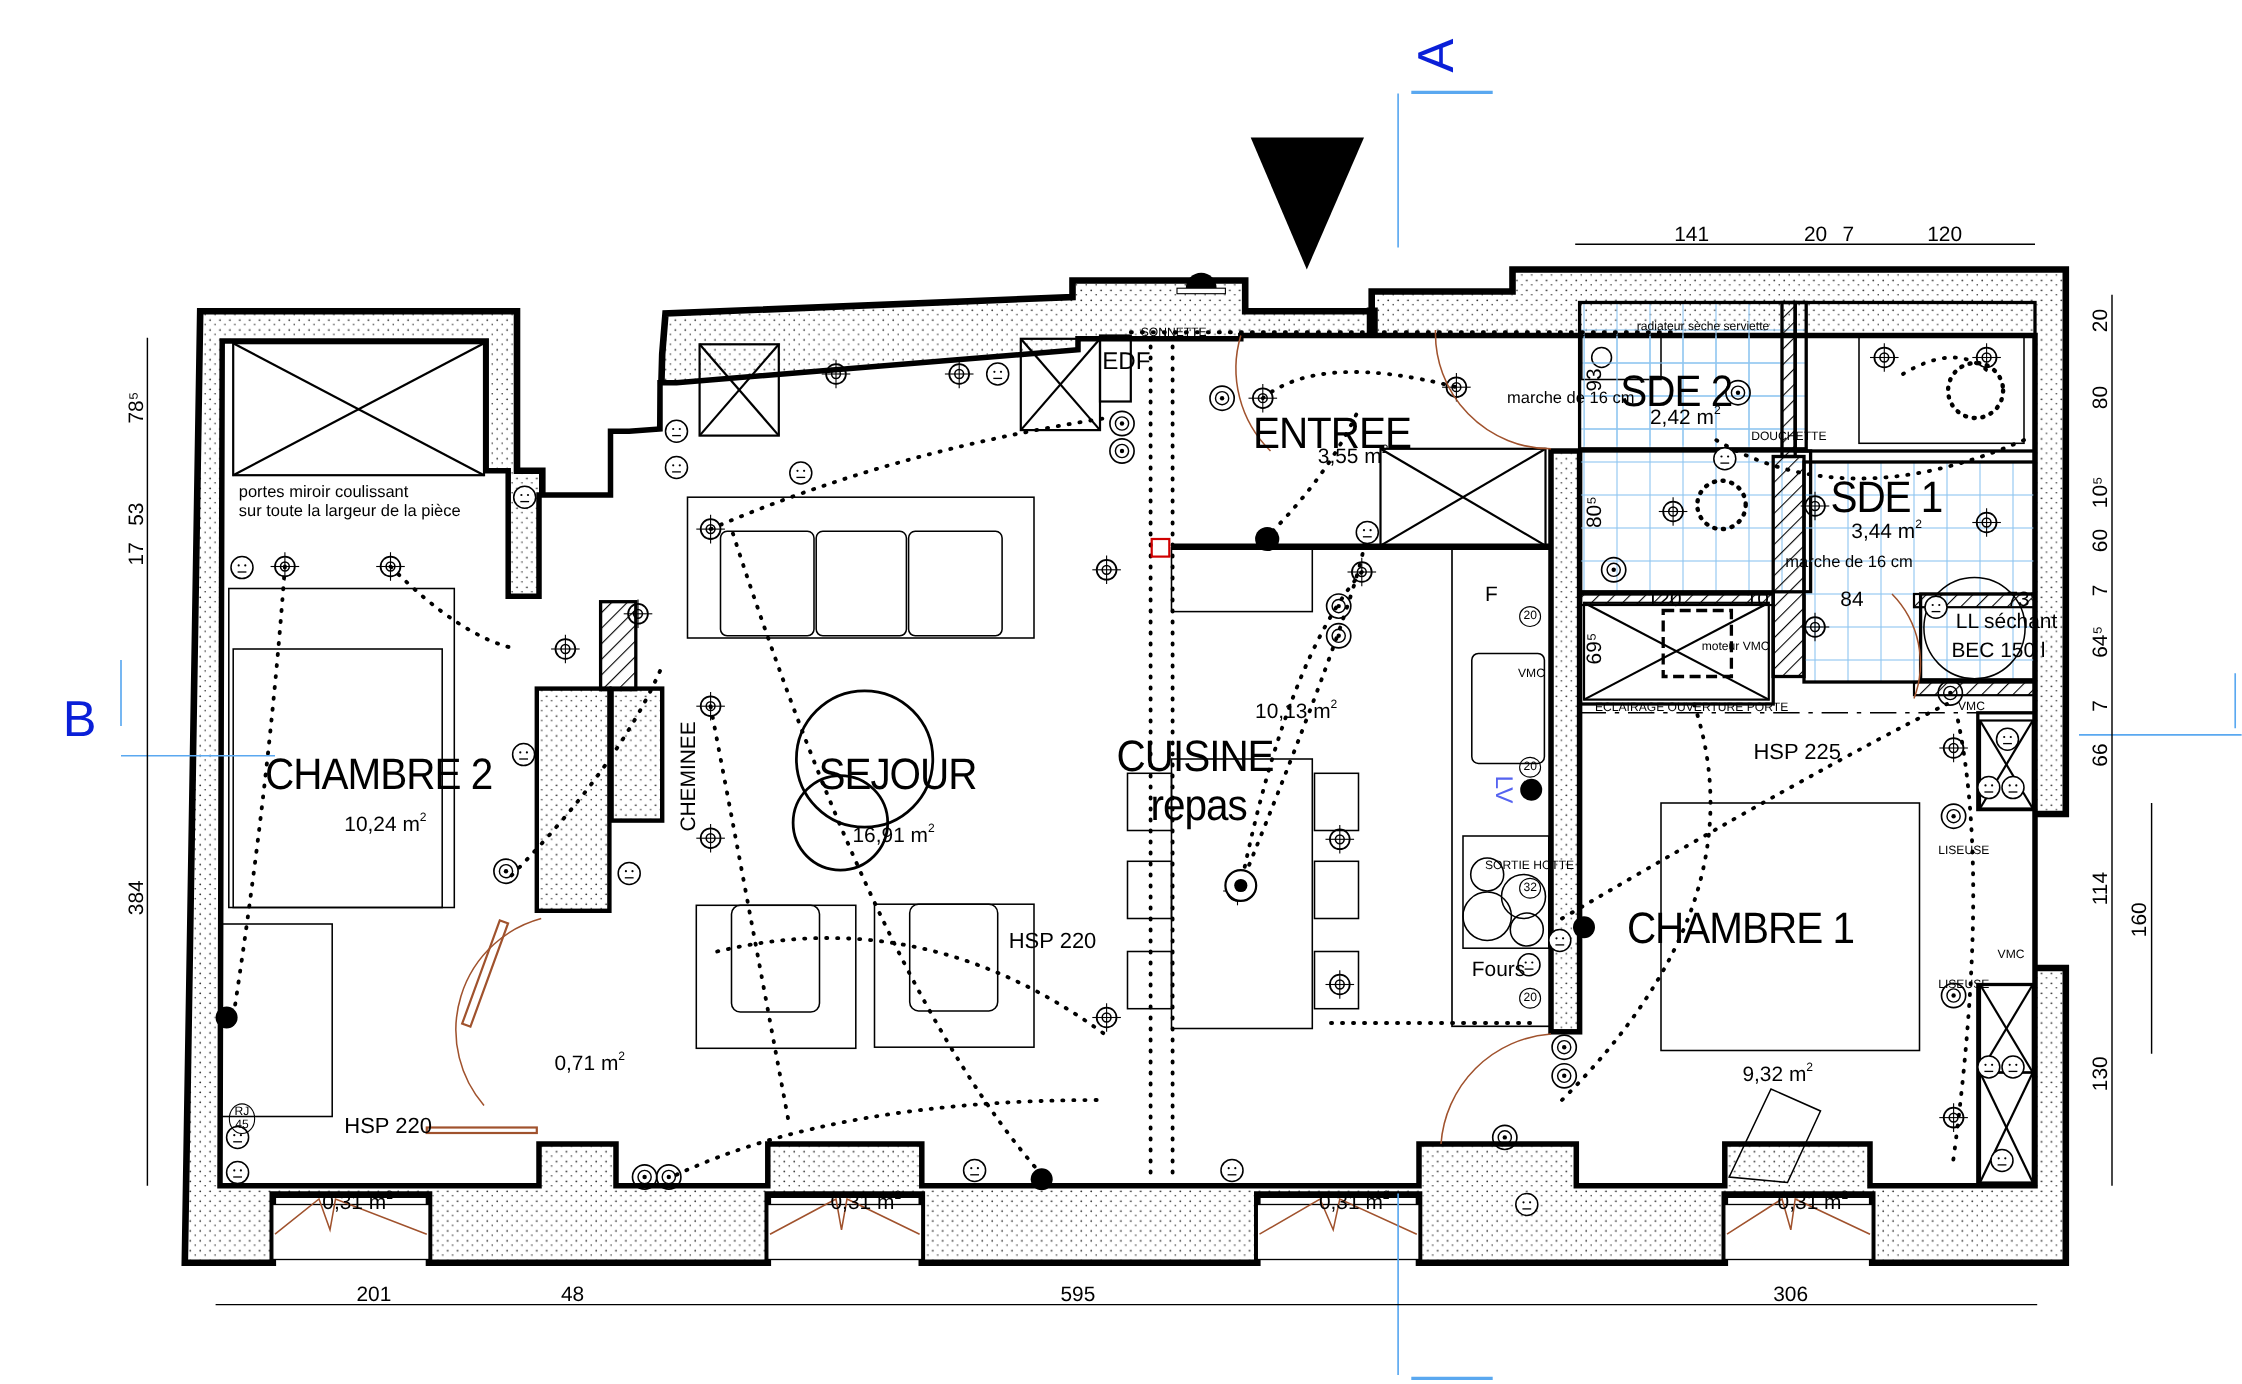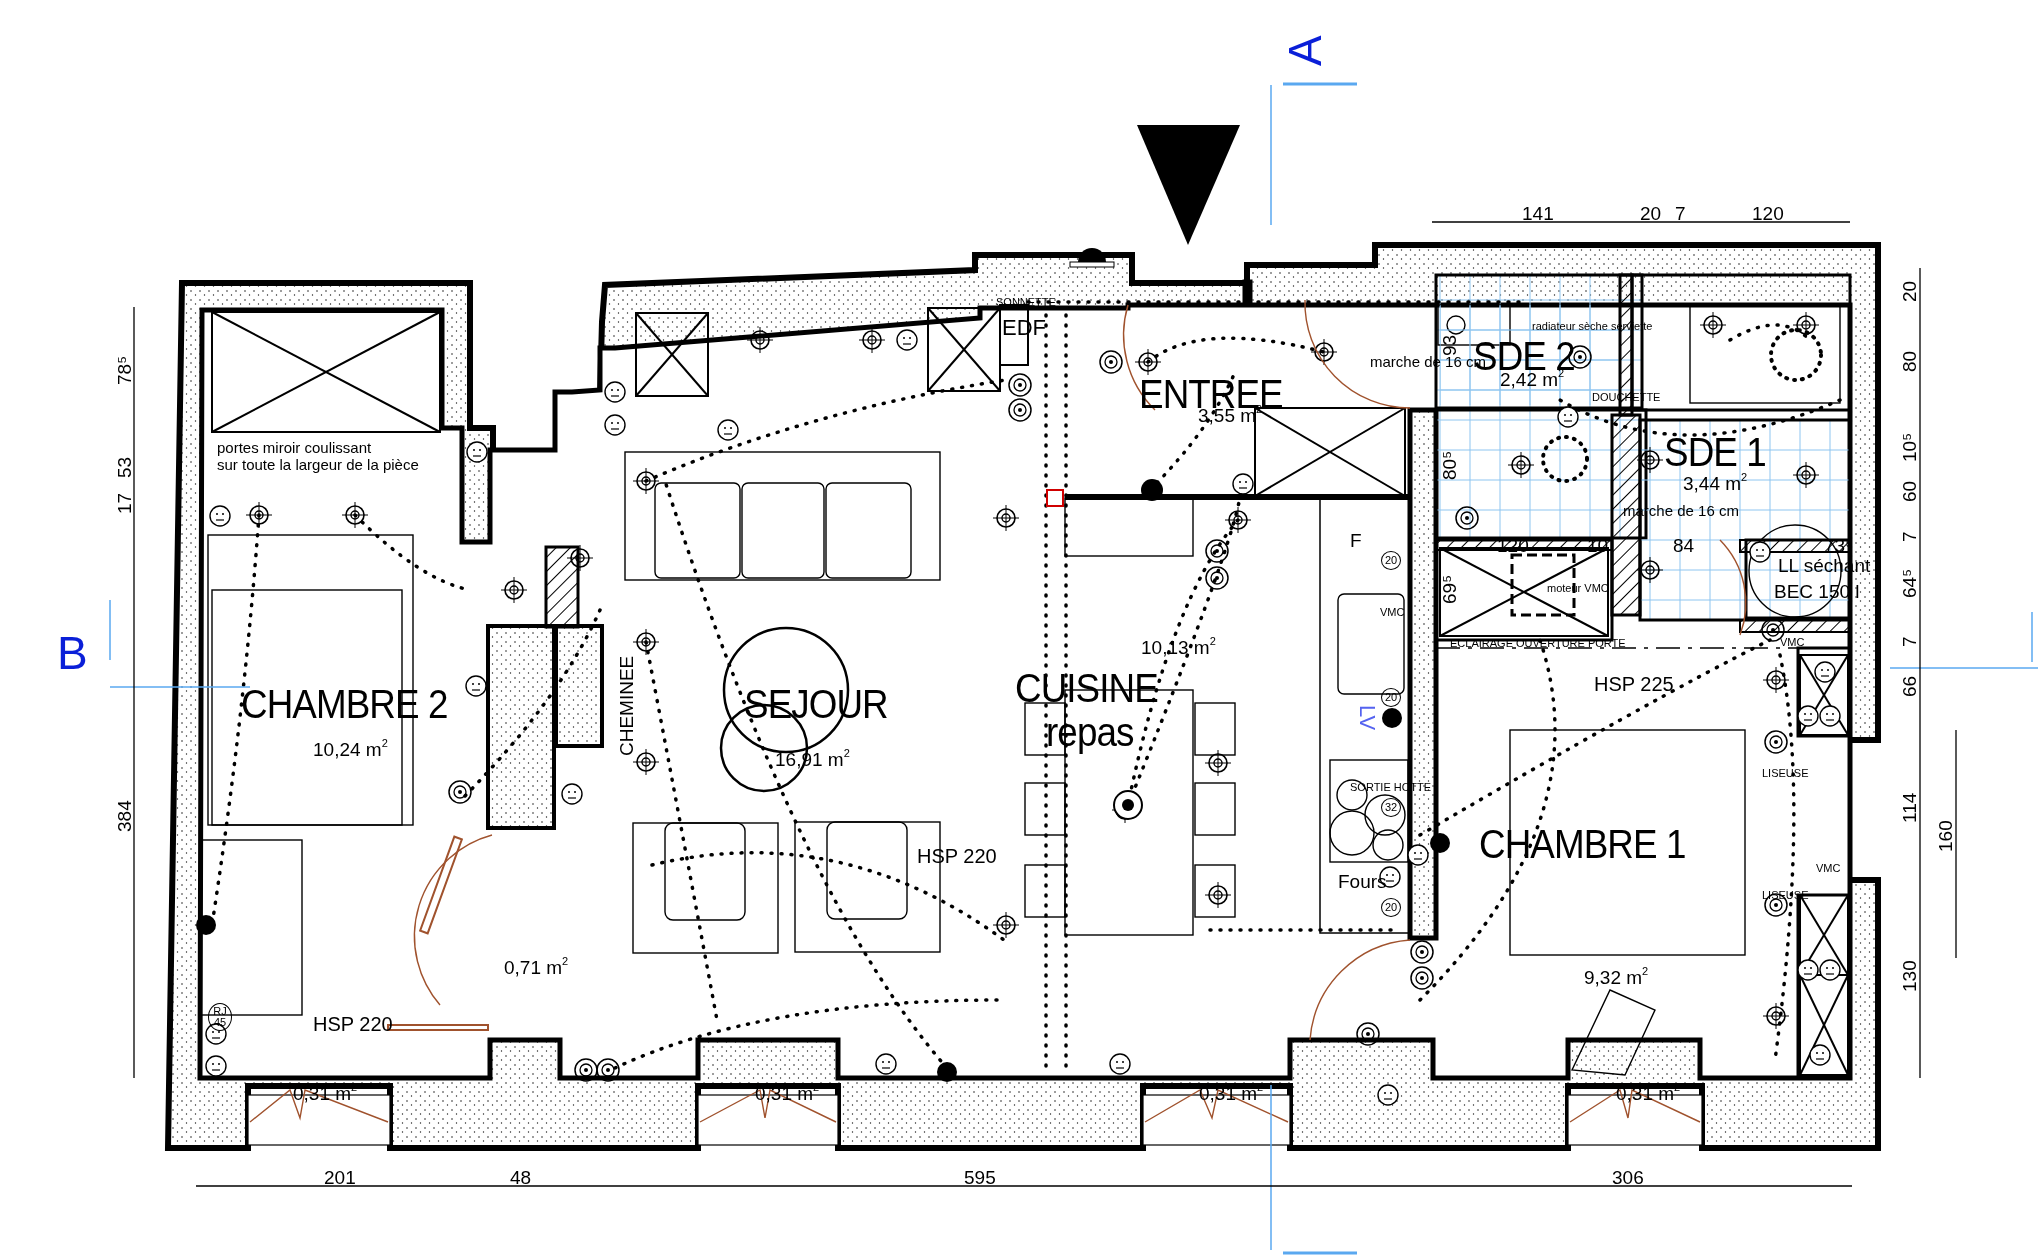--- a/index.html
+++ b/index.html
@@ -340,23 +340,23 @@
 <div class="lbl area" style="left:1616px;top:1084px;"><span>0,31 m</span><sup>2</sup></div>
 
 <div class="lbl" style="left:617px;top:756px;font-size:19px;transform:rotate(-90deg);transform-origin:left top;">CHEMINEE</div>
 <div class="lbl small" style="left:217px;top:440px;">portes miroir coulissant</div>
 <div class="lbl small" style="left:217px;top:457px;">sur toute la largeur de la pièce</div>
 <div class="lbl hsp" style="left:917px;top:846px;">HSP 220</div>
 <div class="lbl hsp" style="left:313px;top:1014px;">HSP 220</div>
 <div class="lbl hsp" style="left:1594px;top:674px;">HSP 225</div>
 <div class="lbl small" style="left:1370px;top:354px;">marche de 16 cm</div>
 <div class="lbl small" style="left:1623px;top:503px;">marche de 16 cm</div>
-<div class="lbl tiny" style="left:1532px;top:292px;margin-top:29px;">radiateur sèche serviette</div>
+<div class="lbl tiny" style="left:1488px;top:292px;">radiateur sèche serviette</div>
 <div class="lbl tiny" style="left:1592px;top:392px;">DOUCHETTE</div>
-<div class="lbl tiny" style="left:996px;top:297px;">SONNETTE</div>
+<div class="lbl tiny" style="left:1037px;top:297px;">SONNETTE</div>
 <div class="lbl" style="left:1002px;top:317px;font-size:22px;">EDF</div>
 <div class="lbl" style="left:1350px;top:531px;font-size:19px;">F</div>
 <div class="lbl tiny" style="left:1380px;top:607px;">VMC</div>
 <div class="lbl blue-lv" style="left:1378px;top:705px;">LV</div>
 <div class="lbl tiny" style="left:1350px;top:782px;">SORTIE HOTTE</div>
 <div class="lbl" style="left:1338px;top:872px;font-size:19px;">Fours</div>
 <div class="lbl tiny" style="left:1381px;top:551px;border:1px solid #000;border-radius:50%;padding:3px;">20</div>
 <div class="lbl tiny" style="left:1381px;top:688px;border:1px solid #000;border-radius:50%;padding:3px;">20</div>
 <div class="lbl tiny" style="left:1381px;top:798px;border:1px solid #000;border-radius:50%;padding:3px;">32</div>
 <div class="lbl tiny" style="left:1381px;top:898px;border:1px solid #000;border-radius:50%;padding:3px;">20</div>

